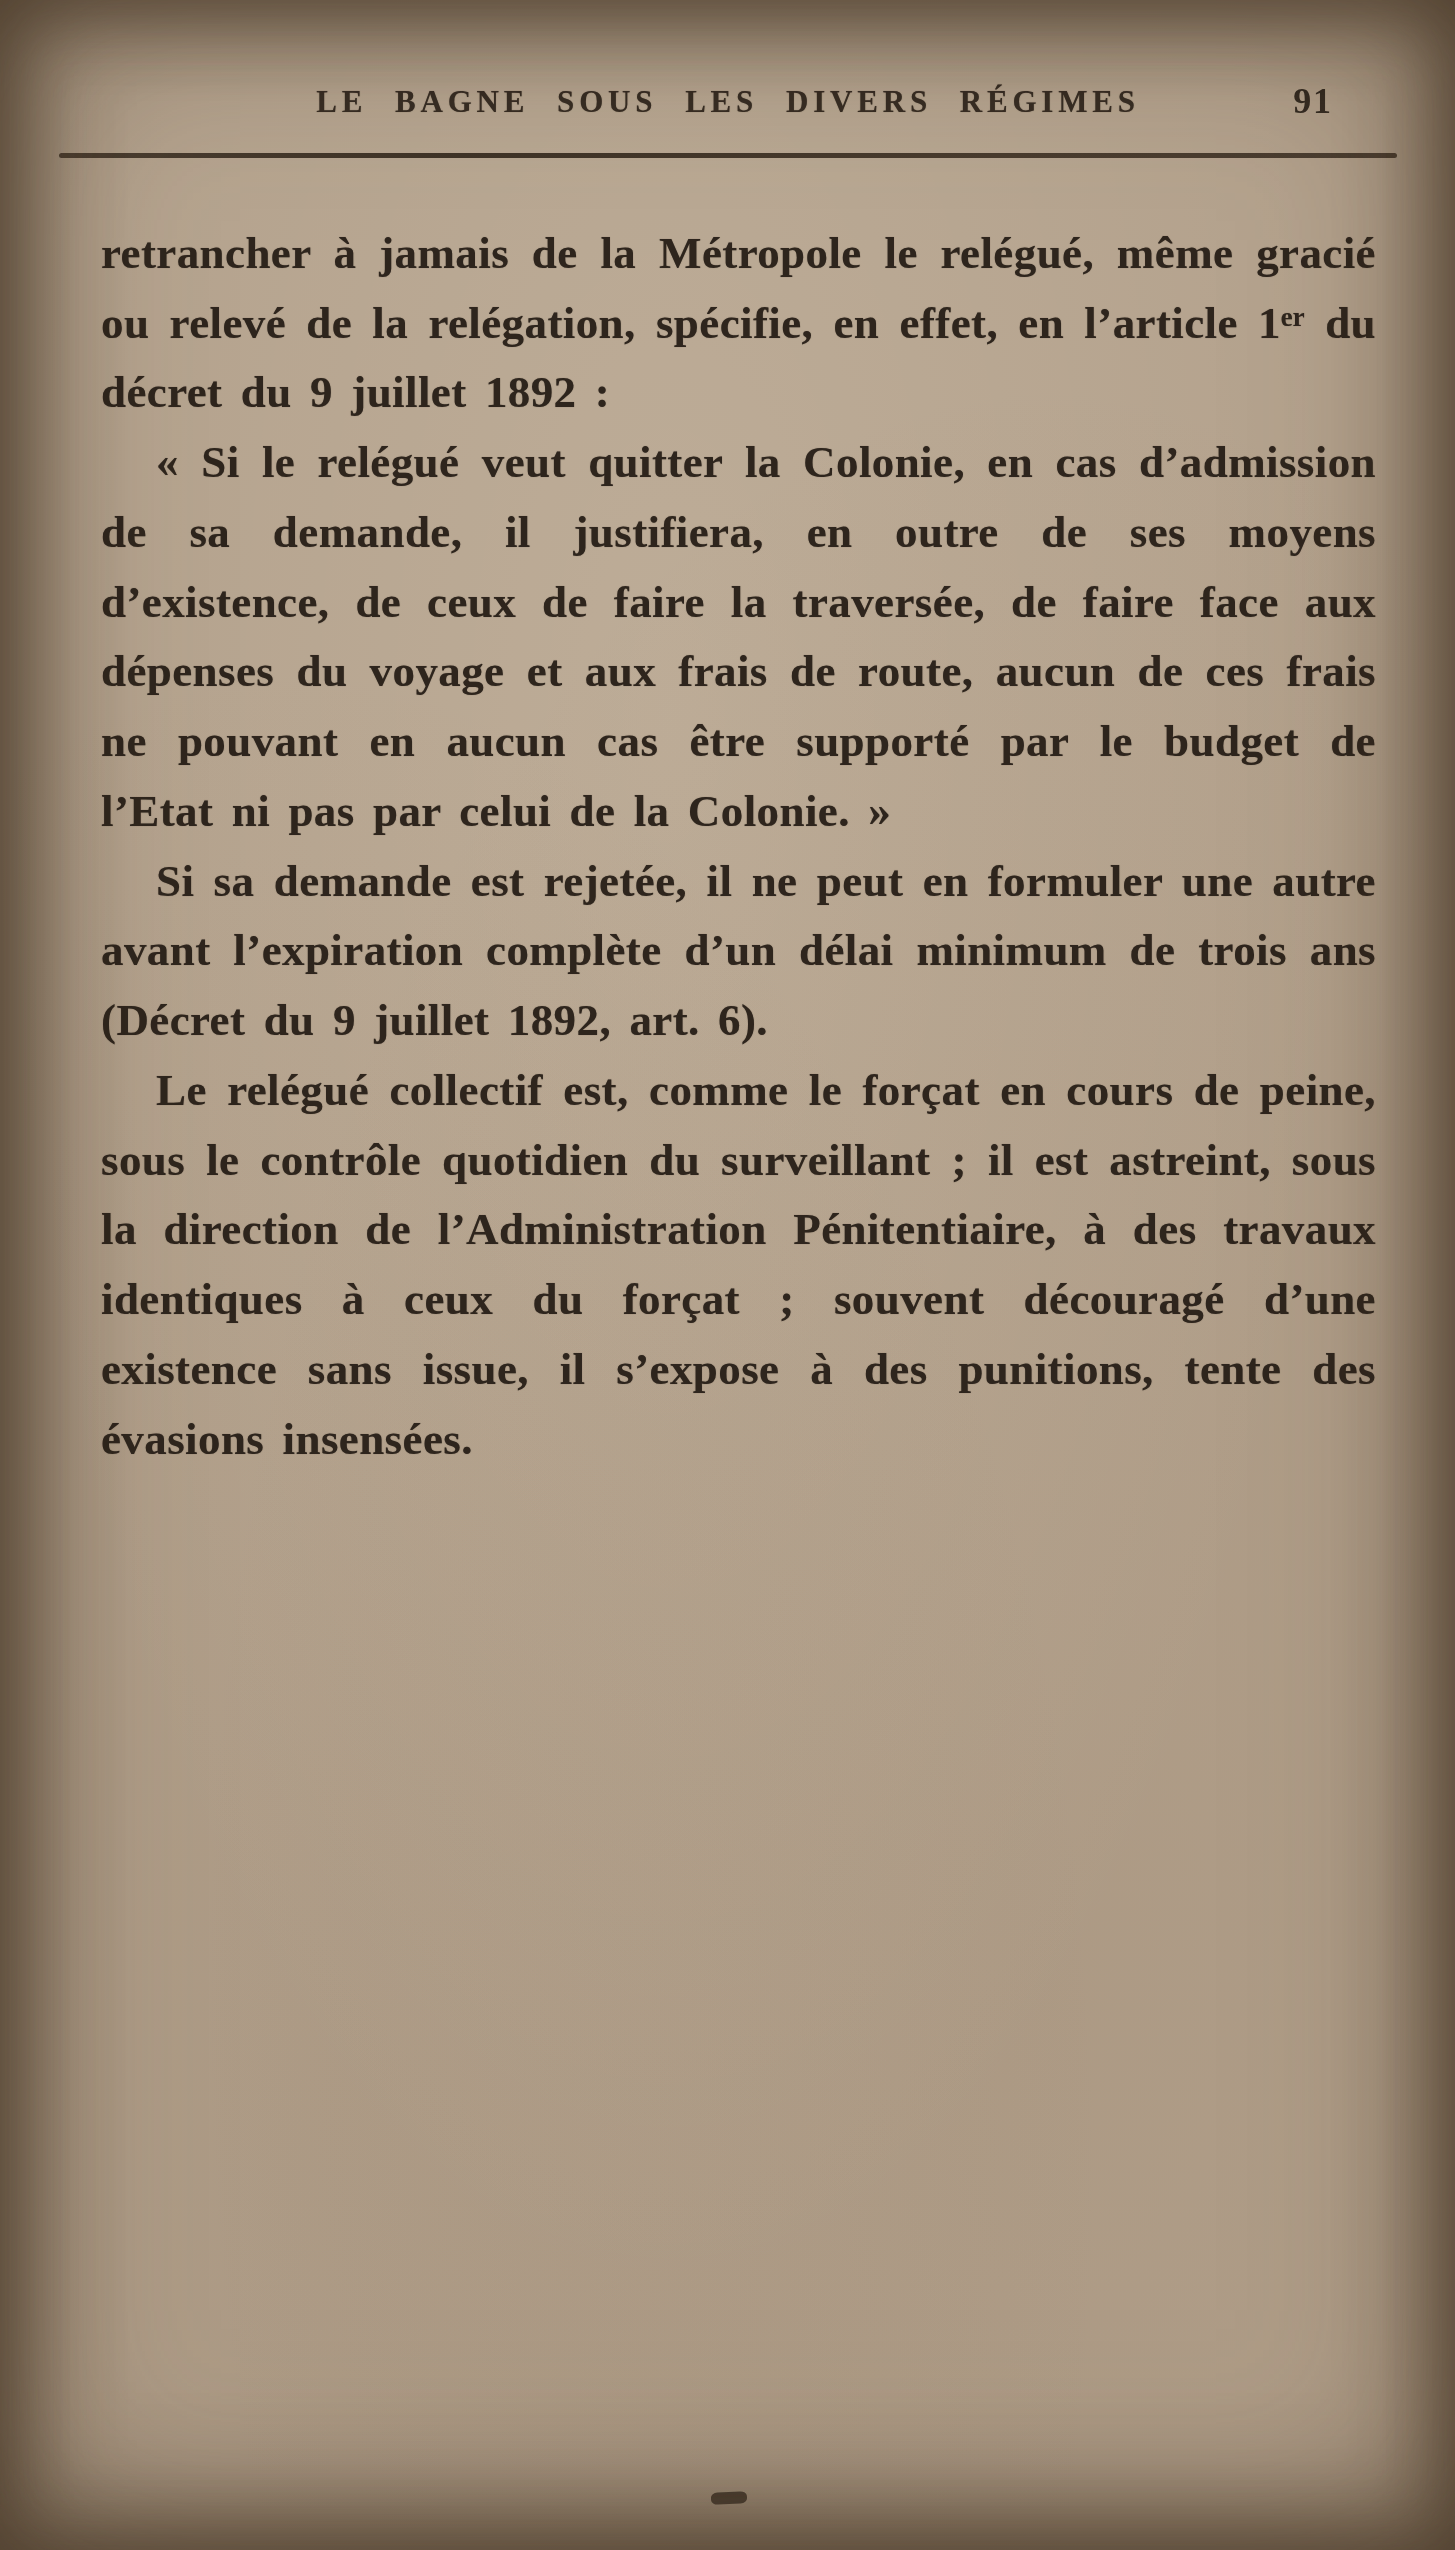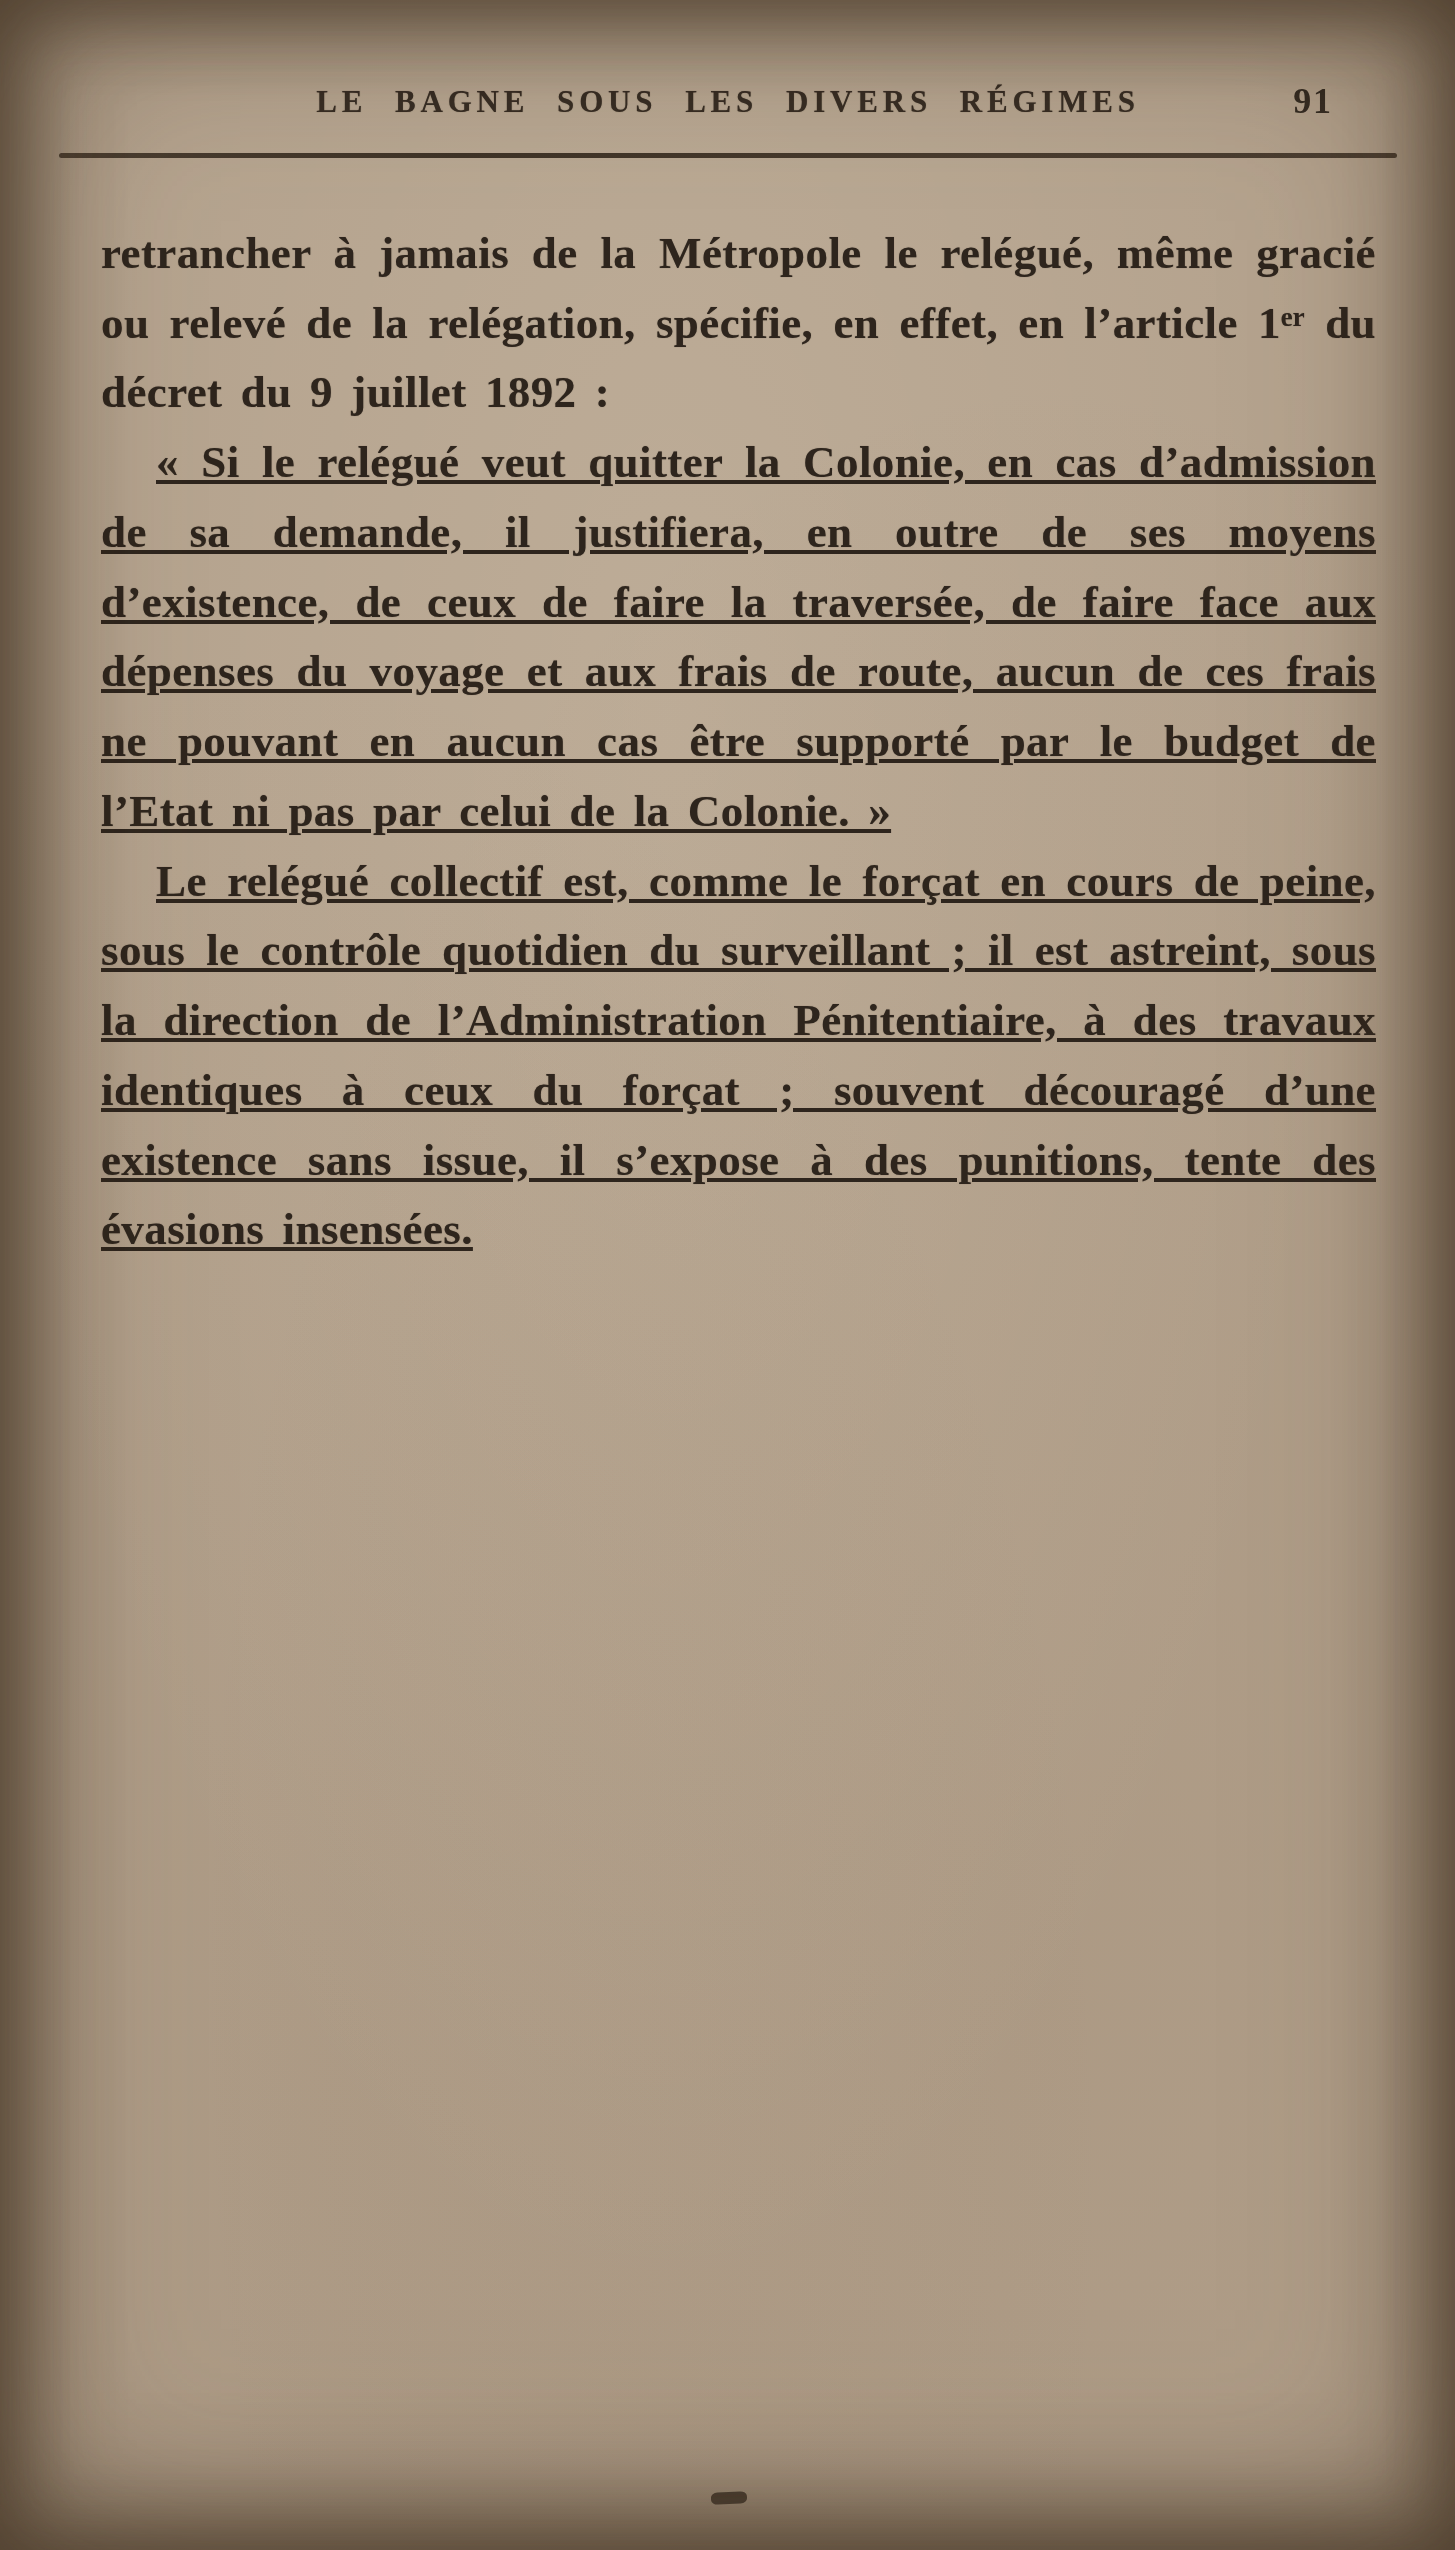--- a/index.html
+++ b/index.html
@@ -69,21 +69,21 @@
   p.para {
     font-size: 45px;
     line-height: 1.55;
     font-weight: bold;
     text-align: justify;
     word-spacing: 6.7px;
     letter-spacing: 0.4px;
     color: #2e251d;
     text-shadow: 0 0 1px rgba(46,37,29,0.45);
   }
-  p.para.indent { text-indent: 55px; text-decoration: underline; }
+  p.para.indent { text-indent: 55px; }
 
   .artifact {
     position: absolute;
     left: 711px;
     bottom: 46px;
     width: 36px;
     height: 12.4px;
     background: #3a2f24;
     border-radius: 6.7px / 4.8px;
     opacity: 0.85;
@@ -102,18 +102,19 @@
       <div class="running-title">LE BAGNE SOUS LES DIVERS RÉGIMES</div>
       <div class="page-number">91</div>
     </div>
     <div class="rule"></div>
   </div>
 
   <div class="page-body">
 
   <p class="para">retrancher à jamais de la Métropole le relégué, même gracié ou relevé de la relégation, spécifie, en effet, en l’article 1ᵉʳ du décret du 9 juillet 1892 :</p>
       <p class="para indent">« Si le relégué veut quitter la Colonie, en cas d’admission de sa demande, il justifiera, en outre de ses moyens d’existence, de ceux de faire la traversée, de faire face aux dépenses du voyage et aux frais de route, aucun de ces frais ne pouvant en aucun cas être supporté par le budget de l’Etat ni pas par celui de la Colonie. »</p>
+      <p class="para indent">Si sa demande est rejetée, il ne peut en formuler une autre avant l’expiration complète d’un délai minimum de trois ans (Décret du 9 juillet 1892, art. 6).</p>
       <p class="para indent">Le relégué collectif est, comme le forçat en cours de peine, sous le contrôle quotidien du surveillant ; il est astreint, sous la direction de l’Administration Pénitentiaire, à des travaux identiques à ceux du forçat ; souvent découragé d’une existence sans issue, il s’expose à des punitions, tente des évasions insensées.</p>
     </div>
 
   <div class="artifact"></div>
 </div>
 
 
 </body></html>

